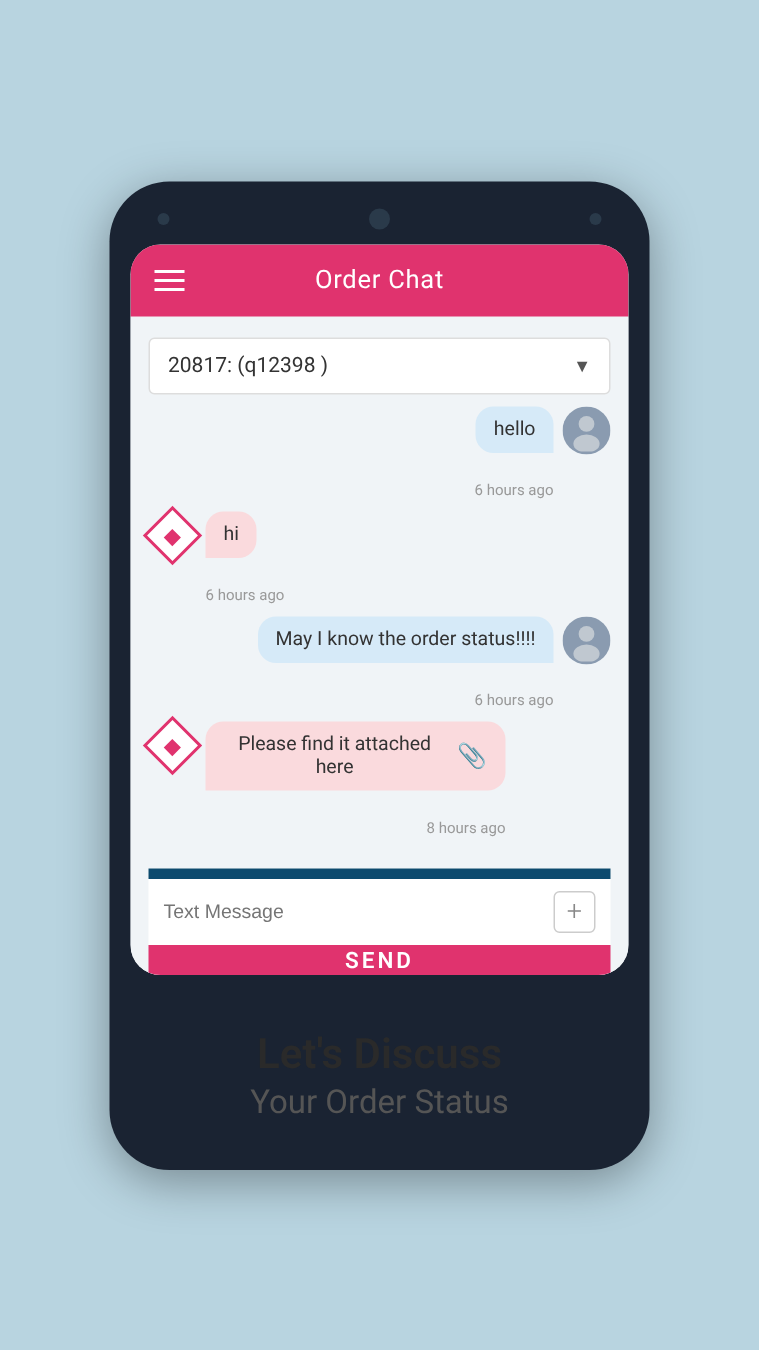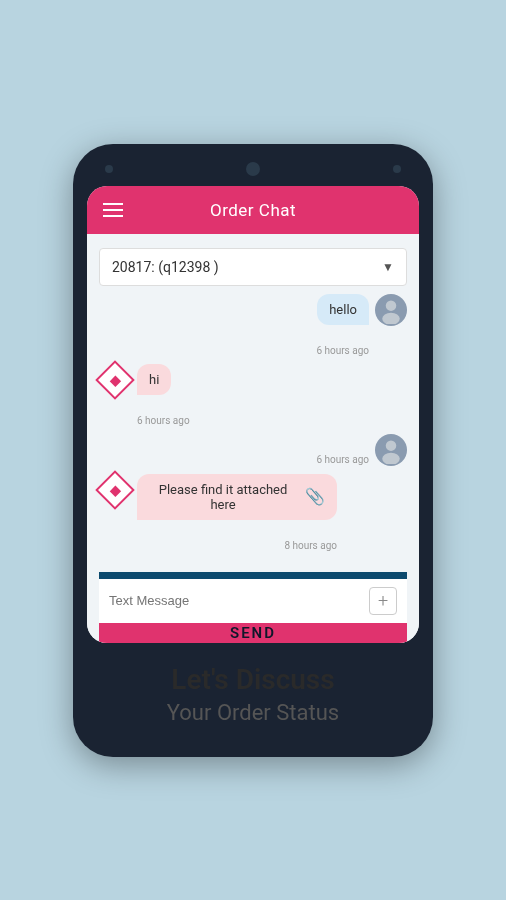--- a/index.html
+++ b/index.html
@@ -269,33 +269,33 @@
       cursor: pointer;
       color: #888;
       font-size: 18px;
       font-weight: 300;
       flex-shrink: 0;
     }
 
     
     .send-button {
       background: #e0336e;
-      color: #0f172a;
+      color: #ffffff;
       text-align: center;
       padding: 1px;
       font-size: 15px;
       font-weight: 600;
       letter-spacing: 2px;
       cursor: pointer;
     }
 
     
     .bottom-text {
       text-align: center;
-      padding: 20px 20px 10px 20px;
+      padding: 36px 20px 10px 20px;
     }
 
     .bottom-heading {
       font-size: 28px;
       font-weight: 600;
       color: #2a2a2a;
       margin-bottom: 4px;
     }
 
     .bottom-subheading {
@@ -360,20 +360,23 @@
           <div class="bubble-wrap">
             <div class="bubble-left">
               <span>hi</span>
             </div>
             <span class="msg-time">6 hours ago</span>
           </div>
         </div>
 
         <div class="msg-right">
           <div class="bubble-wrap">
+            <div class="bubble-right">
+              <span>May I know the order status!!!!</span>
+            </div>
             <span class="msg-time">6 hours ago</span>
           </div>
           <div class="avatar">
             <div class="avatar-img">
               <svg class="avatar-svg" viewBox="0 0 32 32" xmlns="http://www.w3.org/2000/svg">
                 <circle cx="16" cy="11" r="6" fill="#c0c8d0"></circle>
                 <ellipse cx="16" cy="26" rx="10" ry="7" fill="#c0c8d0"></ellipse>
               </svg>
             </div>
           </div>

